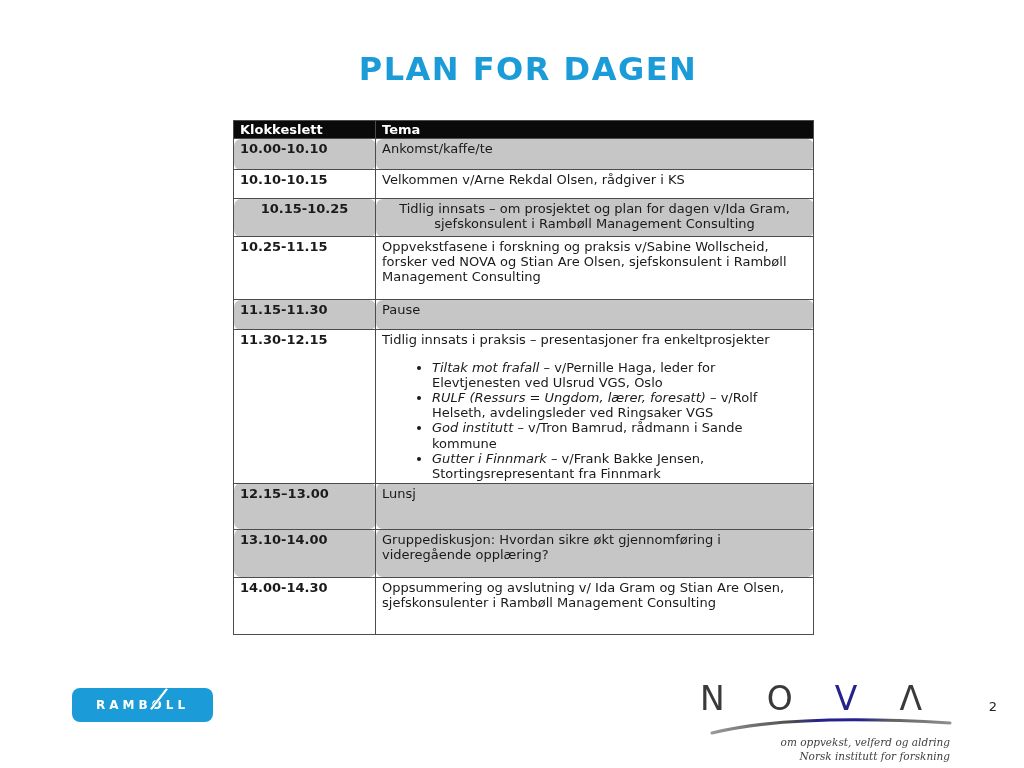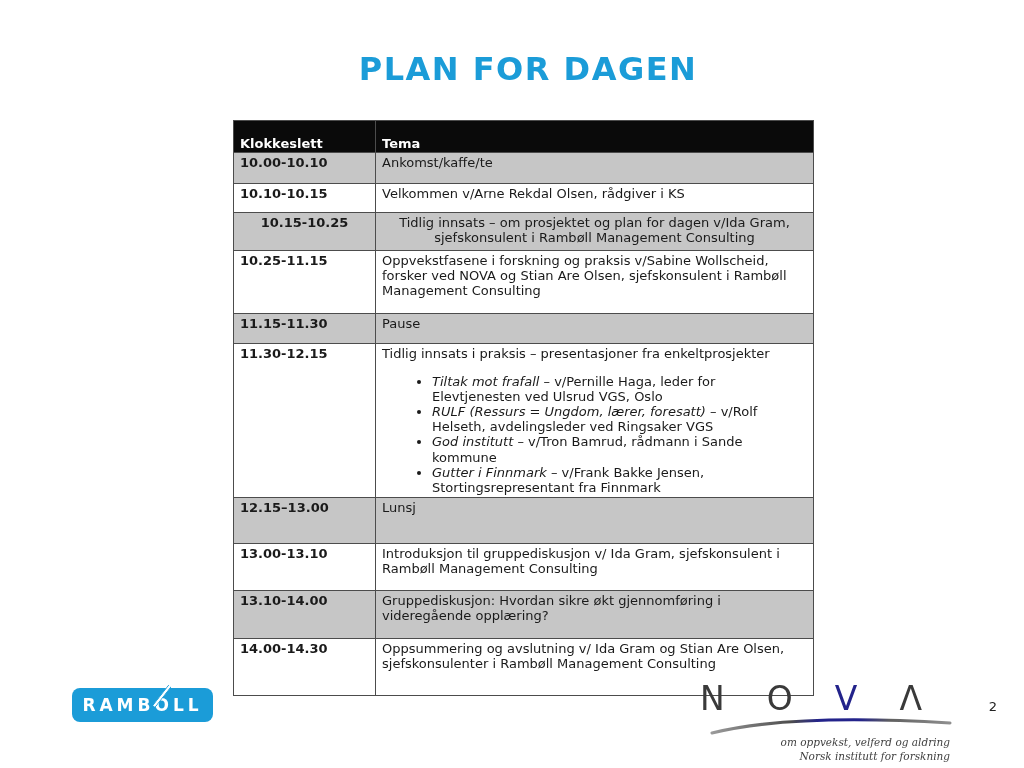--- a/index.html
+++ b/index.html
@@ -21,42 +21,42 @@
   }
   table.agenda th,table.agenda td{
     border:1px solid #4c4c4c;vertical-align:top;
     padding:2px 6px 2px 6px;overflow:hidden;
   }
   table.agenda col.c-time{width:142px;}
   table.agenda col.c-tema{width:438px;}
   tr.hdr{height:18px;}
   tr.hdr th{
     background:#0a0a0a;color:#ffffff;text-align:left;
-    font-weight:bold;padding-top:15px;padding-bottom:1px;
+    font-weight:bold;padding-top:1px;padding-bottom:1px;
     border-color:#4c4c4c;
   }
   td.time{font-weight:bold;}
-  tr.shaded td{background:#c6c6c6;}
+  tr.shaded td{background:#c6c6c6;border-radius:7px;}
   tr.plain td{background:#ffffff;}
   
   tr.r0{height:31px;} tr.r1{height:29px;} tr.r2{height:38px;text-align:center;}
   tr.r3{height:63px;} tr.r4{height:30px;margin-left:16px;} tr.r5{height:148px;}
   tr.r6{height:46px;} tr.r7{height:47px;} tr.r8{height:48px;}
   tr.r9{height:57px;}
   ul.sublist{
     margin:13px 0 0 0;padding:0 0 0 50px;list-style:disc;
   }
   ul.sublist li{margin:0;padding:0;}
   ul.sublist em{font-style:italic;}
   
   .ramboll-badge{
     position:absolute;left:72px;top:688px;width:141px;height:34px;
     background:#1b9cd8;border-radius:8px;color:#ffffff;
     display:flex;align-items:center;justify-content:center;
-    font-weight:bold;font-size:17px;letter-spacing:4px;overflow:visible;
+    font-weight:bold;font-size:12px;letter-spacing:4px;overflow:visible;
   }
   .rb-o{position:relative;display:inline-block;}
   .rb-slash{
     position:absolute;left:5px;top:-12px;width:2px;height:26px;
     background:#ffffff;border-left:1px solid #1b9cd8;border-right:1px solid #1b9cd8;
     transform:rotate(38deg);border-radius:1px;
   }
   
   .nova{position:absolute;left:700px;top:684px;width:252px;}
   .nova-letters{
@@ -125,24 +125,20 @@
             <li><em>RULF (Ressurs = Ungdom, lærer, foresatt)</em><span> – v/Rolf Helseth, avdelingsleder ved Ringsaker VGS</span></li>
             <li><em>God institutt</em><span> – v/Tron Bamrud, rådmann i Sande kommune</span></li>
             <li><em>Gutter i Finnmark</em><span> – v/Frank Bakke Jensen, Stortingsrepresentant fra Finnmark</span></li>
           </ul>
         </td>
       </tr>
       <tr class="r6 shaded">
         <td class="time">12.15–13.00</td>
         <td>Lunsj</td>
       </tr>
-      <tr class="r7 plain">
-        <td class="time">13.00-13.10</td>
-        <td>Introduksjon til gruppediskusjon v/ Ida Gram, sjefskonsulent i Rambøll Management Consulting</td>
-      </tr>
       <tr class="r8 shaded">
         <td class="time">13.10-14.00</td>
         <td>Gruppediskusjon: Hvordan sikre økt gjennomføring i videregående opplæring?</td>
       </tr>
       <tr class="r9 plain">
         <td class="time">14.00-14.30</td>
         <td>Oppsummering og avslutning v/ Ida Gram og Stian Are Olsen, sjefskonsulenter i Rambøll Management Consulting</td>
       </tr>
     </tbody>
   </table>

